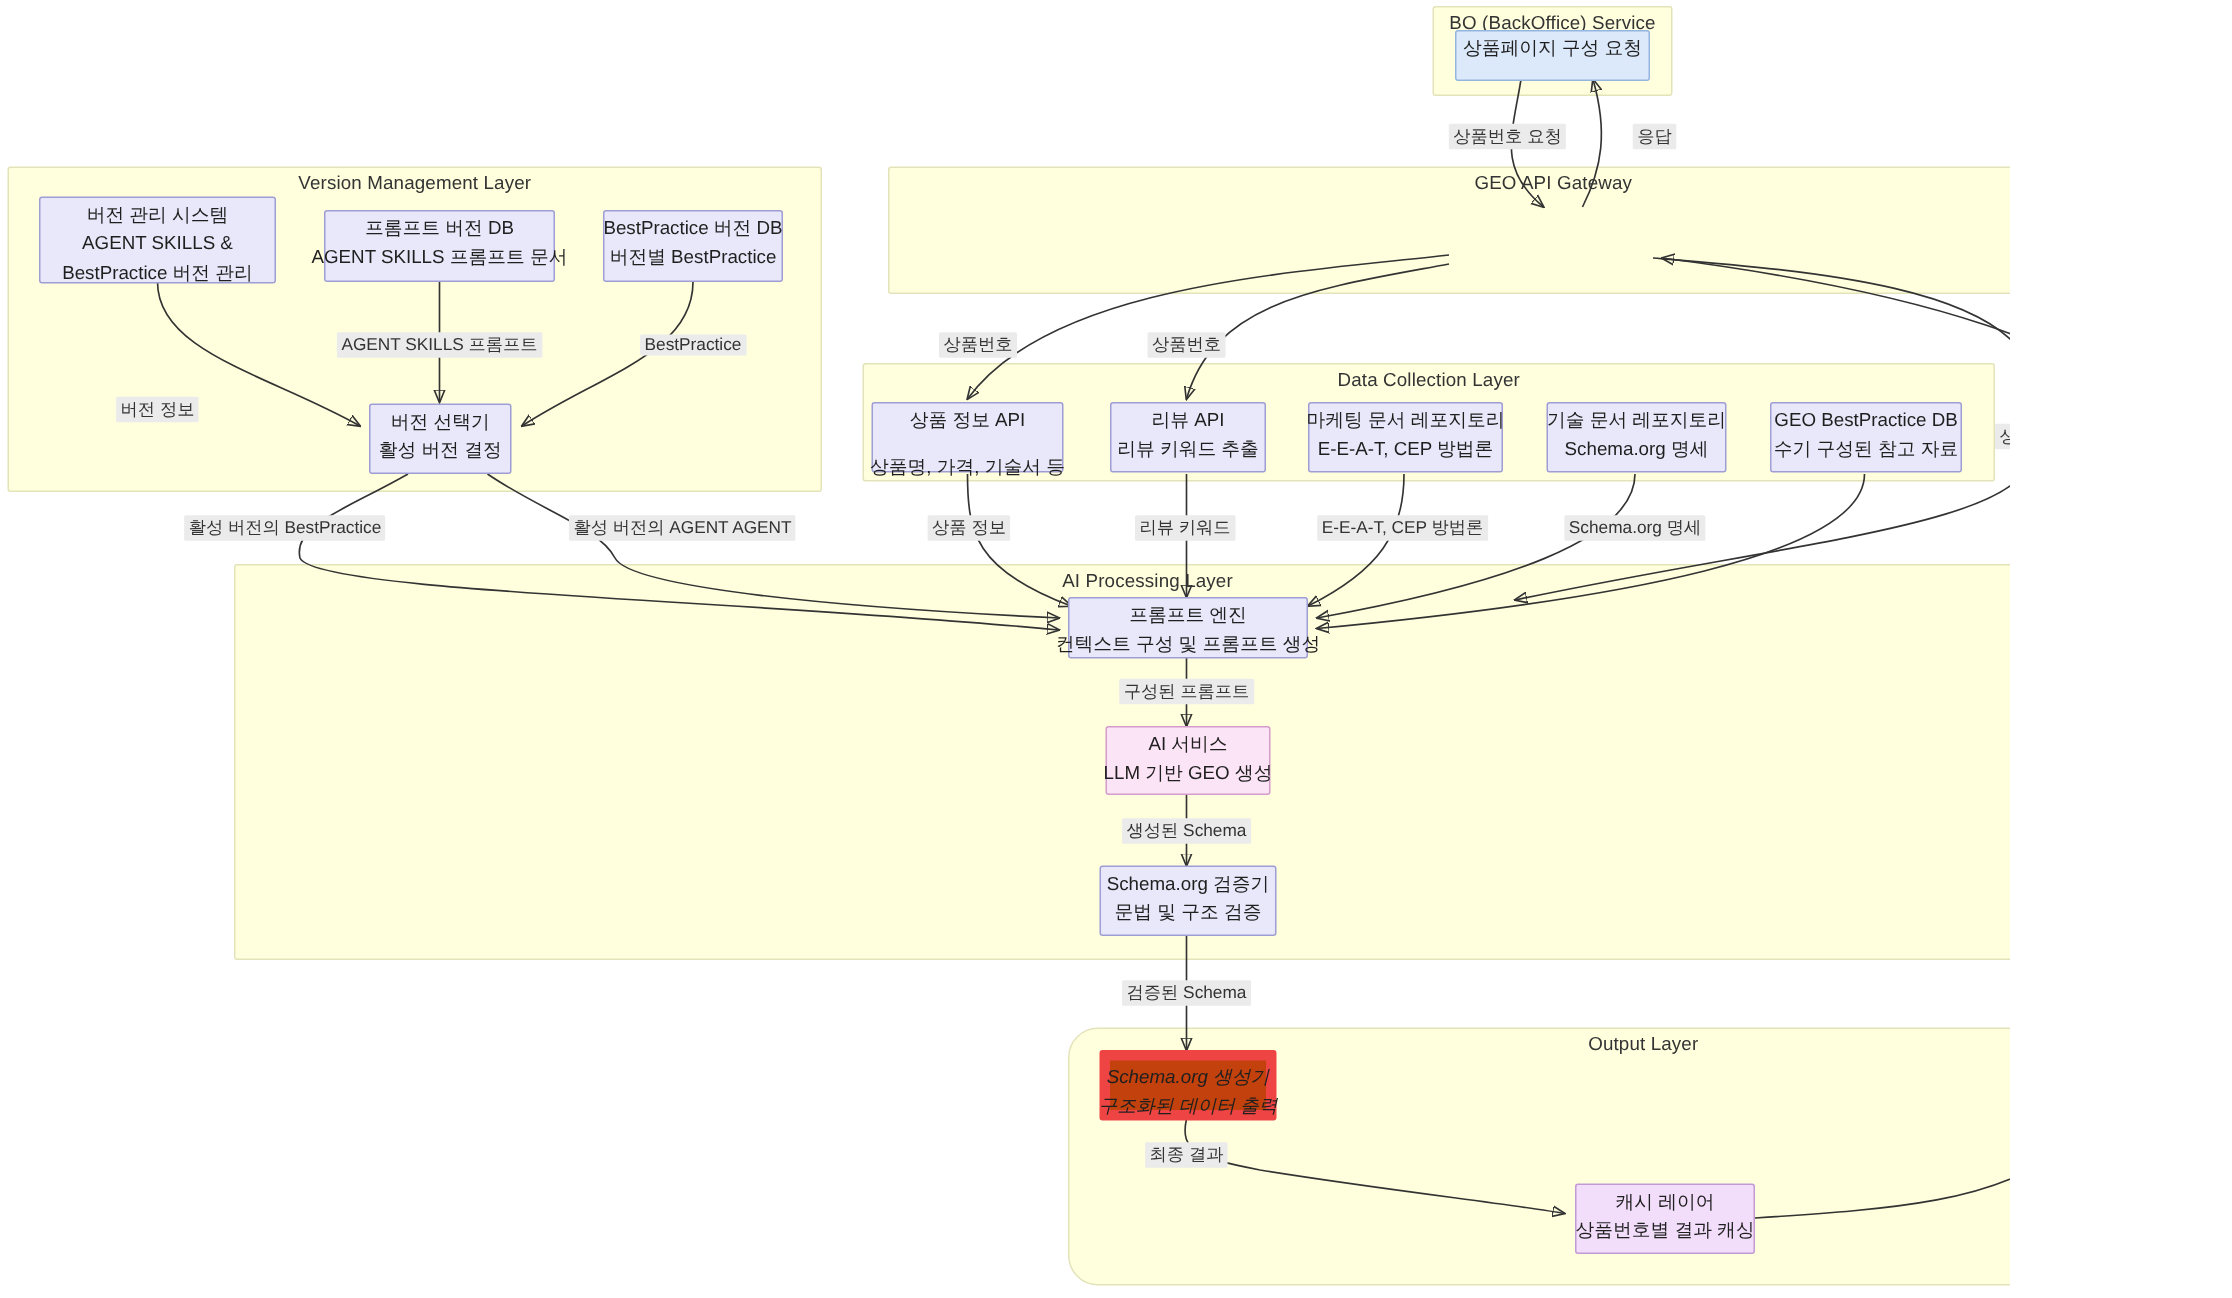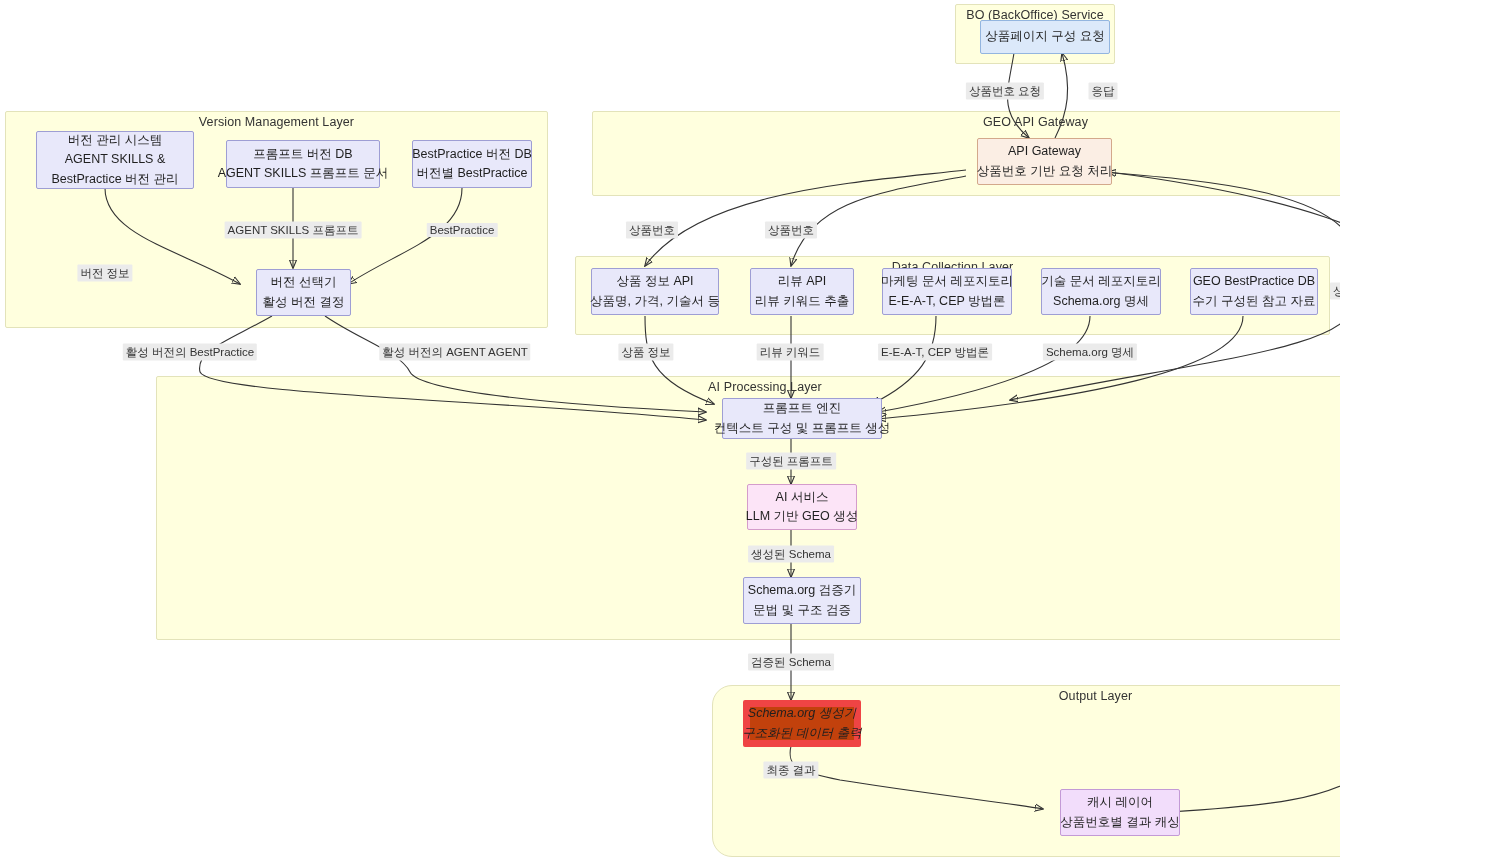--- a/index.html
+++ b/index.html
@@ -33,29 +33,27 @@
     letter-spacing:.1px;
     white-space:nowrap;
   }
   
   .node{
     position:absolute;
     box-sizing:border-box;
     display:flex;
     flex-direction:column;
     align-items:center;
-    justify-content:center;
     border-radius:2px;
     font-size:12.5px;
     line-height:1.55;
     color:#1f1f1f;
     text-align:center;
     padding:2px 4px;
     z-index:5;
-    margin-left:10px;
   }
   .node .ln{display:block;white-space:nowrap;}
   .n-lavender{background:#e8e8fa;border:1px solid #9e9ed4;}
   .n-peach   {background:#fbeee4;border:1px solid #d3a88b;}
   .n-pink    {background:#fce4f7;border:1px solid #d49ccb;}
   .n-green   {background:#c2410c;border:7px solid #ef4444;font-style:italic;}
   .n-violet  {background:#f2ddfb;border:1px solid #c39ad6;}
   .n-blue    {background:#dce9fa;border:1px solid #93b5df;}
 
   
@@ -131,21 +129,21 @@
   </div>
 
   <div class="layer" style="left:5px;top:111px;width:543px;height:217px;">
     <div class="layer-title">Version Management Layer</div>
   </div>
 
   <div class="layer" style="left:592px;top:111px;width:887px;height:85px;">
     <div class="layer-title">GEO API Gateway</div>
   </div>
 
-  <div class="layer" style="left:575px;top:256px;width:755px;height:79px;">
+  <div class="layer" style="left:575px;top:242px;width:755px;height:79px;">
     <div class="layer-title">Data Collection Layer</div>
   </div>
 
   <div class="layer" style="left:156px;top:376px;width:1218px;height:264px;">
     <div class="layer-title">AI Processing Layer</div>
   </div>
 
   <div class="layer" style="left:712px;top:685px;width:767px;height:172px;border-radius:20px;">
     <div class="layer-title">Output Layer</div>
   </div>
@@ -168,26 +166,22 @@
   <div class="node n-lavender" style="left:402px;top:140px;width:120px;height:48px;">
     <span class="ln">BestPractice 버전 DB</span>
     <span class="ln">버전별 BestPractice</span>
   </div>
 
   <div class="node n-lavender" style="left:246px;top:269px;width:95px;height:47px;">
     <span class="ln">버전 선택기</span>
     <span class="ln">활성 버전 결정</span>
   </div>
 
-  <div class="node n-peach" style="left:967px;top:138px;width:135px;height:47px;">
-    <span class="ln">API Gateway</span>
-    <span class="ln">상품번호 기반 요청 처리</span>
-  </div>
-
-  <div class="node n-lavender" style="left:581px;top:268px;width:128px;height:47px;">
+
+  <div class="node n-lavender" style="left:581px;top:268px;width:128px;height:47px;gap:12px;">
     <span class="ln">상품 정보 API</span>
     <span class="ln">상품명, 가격, 기술서 등</span>
   </div>
 
   <div class="node n-lavender" style="left:740px;top:268px;width:104px;height:47px;">
     <span class="ln">리뷰 API</span>
     <span class="ln">리뷰 키워드 추출</span>
   </div>
 
   <div class="node n-lavender" style="left:872px;top:268px;width:130px;height:47px;">

